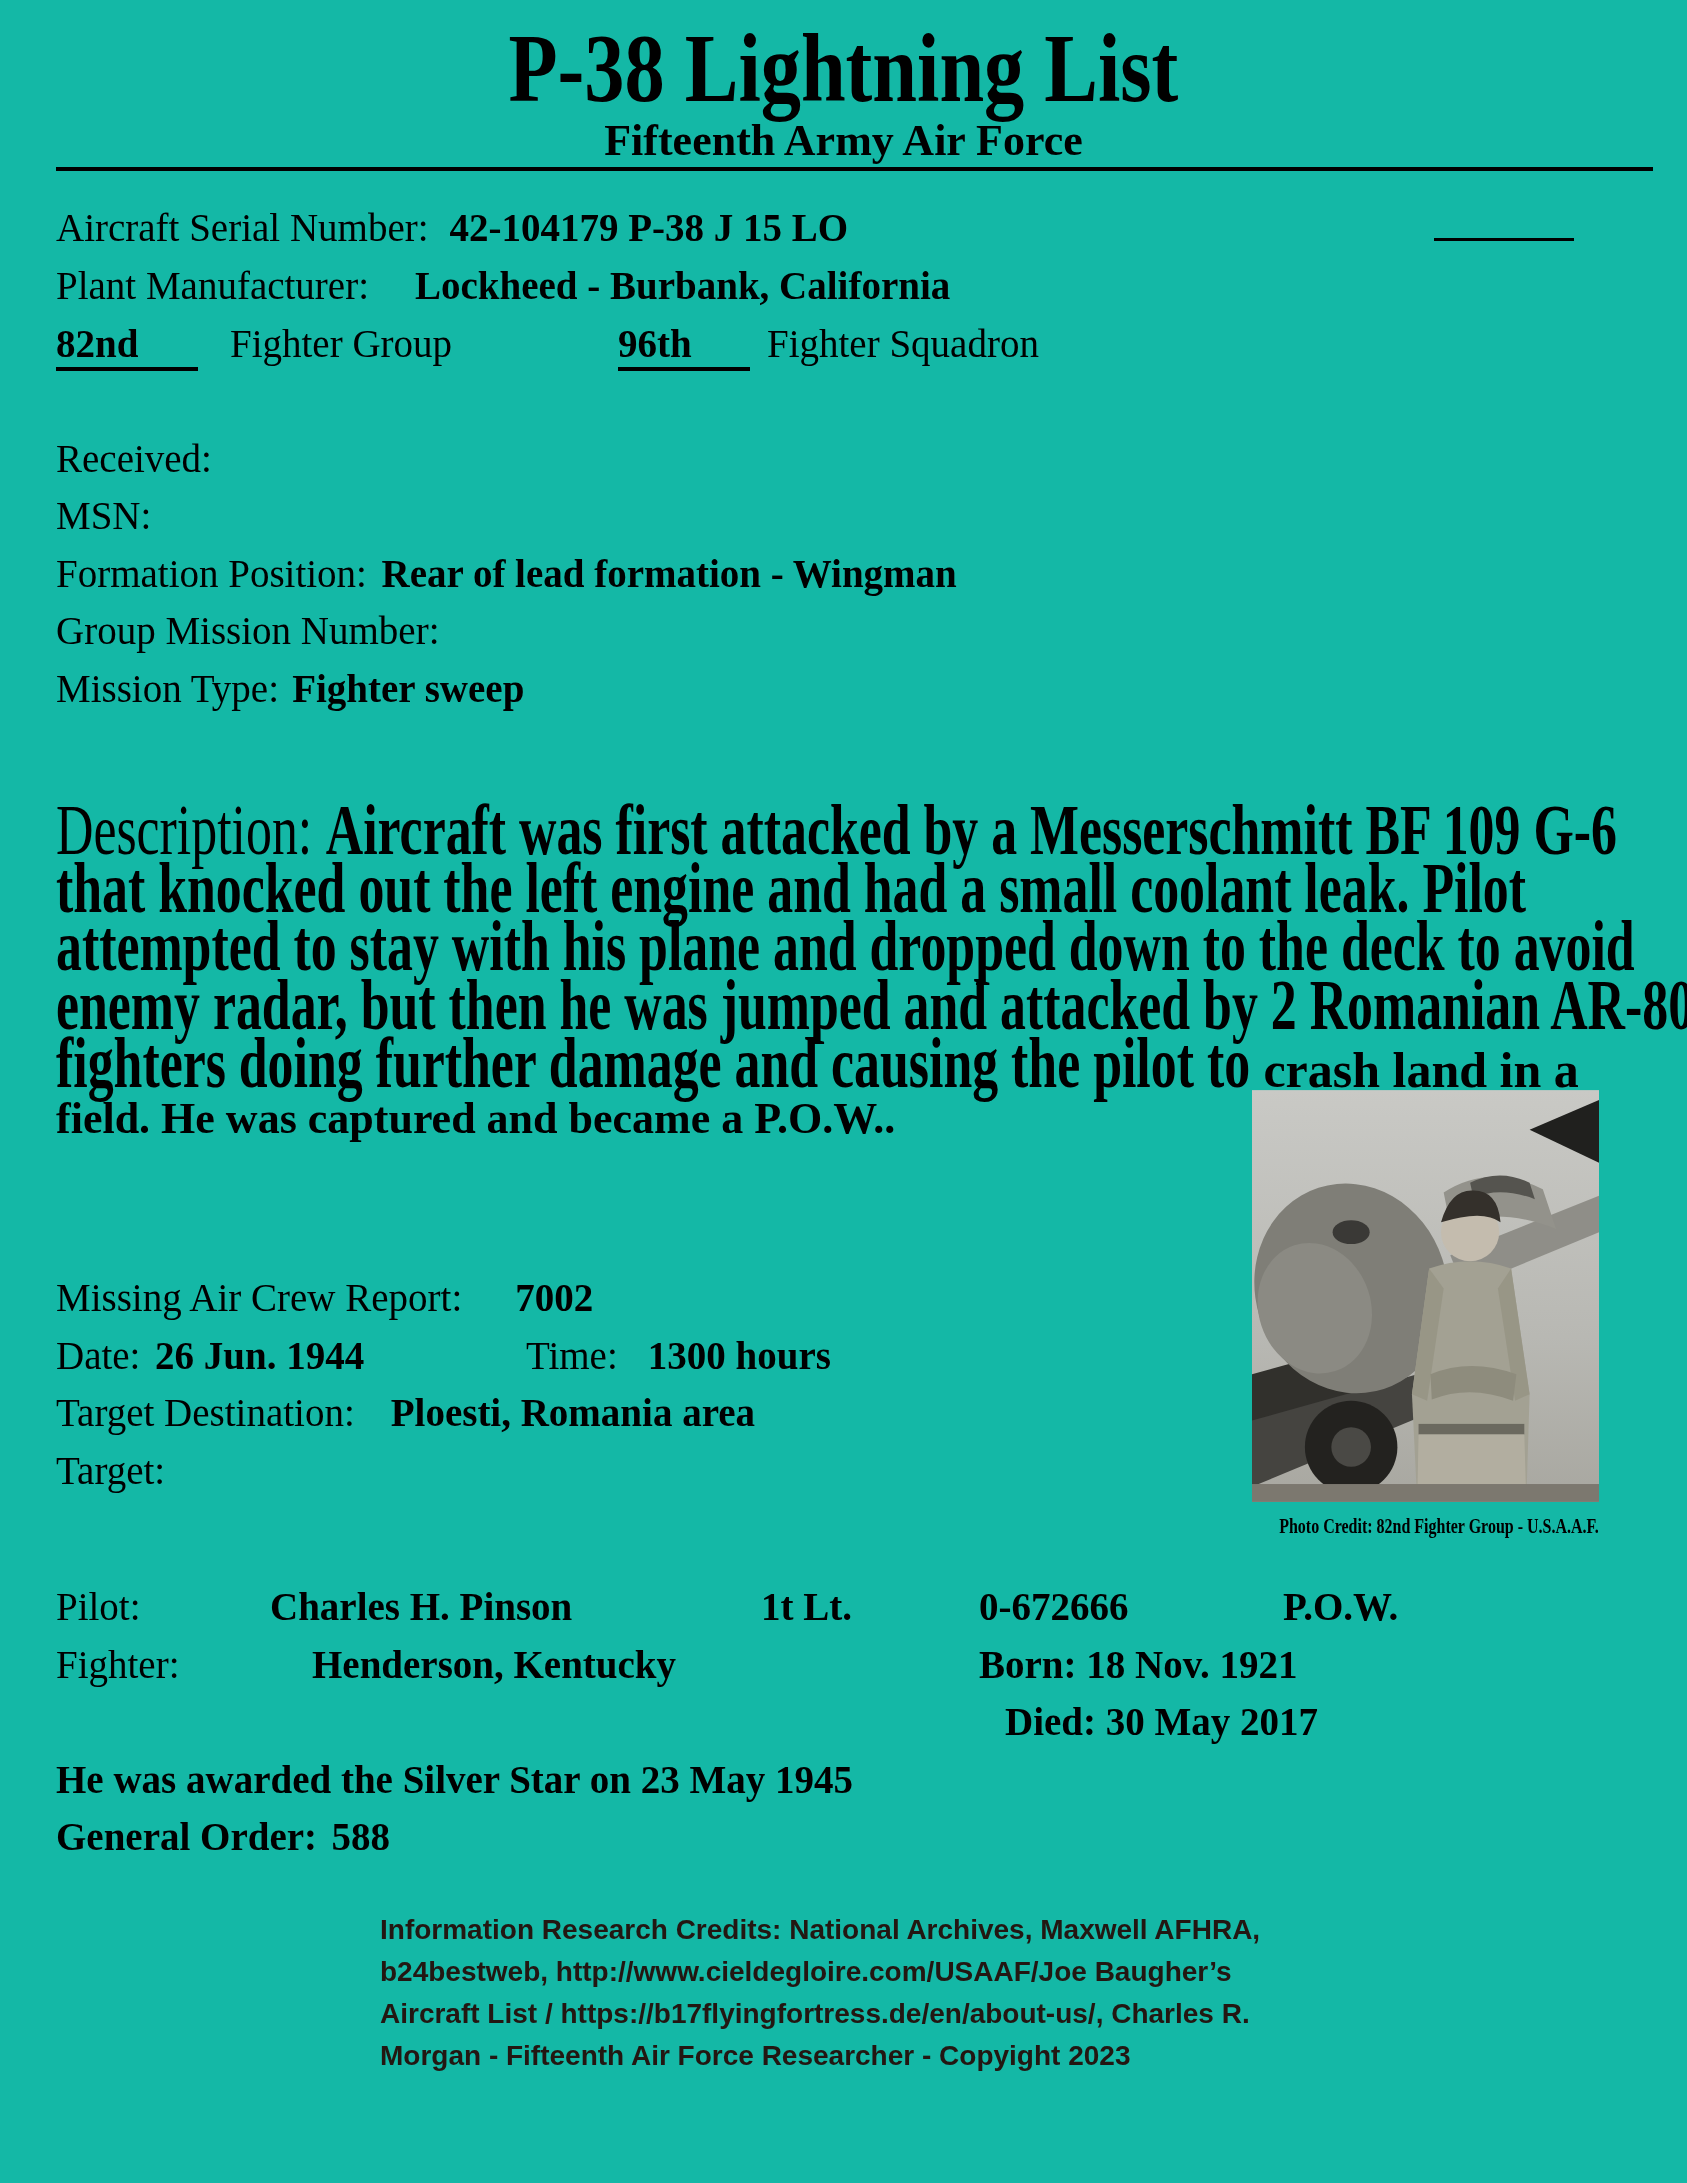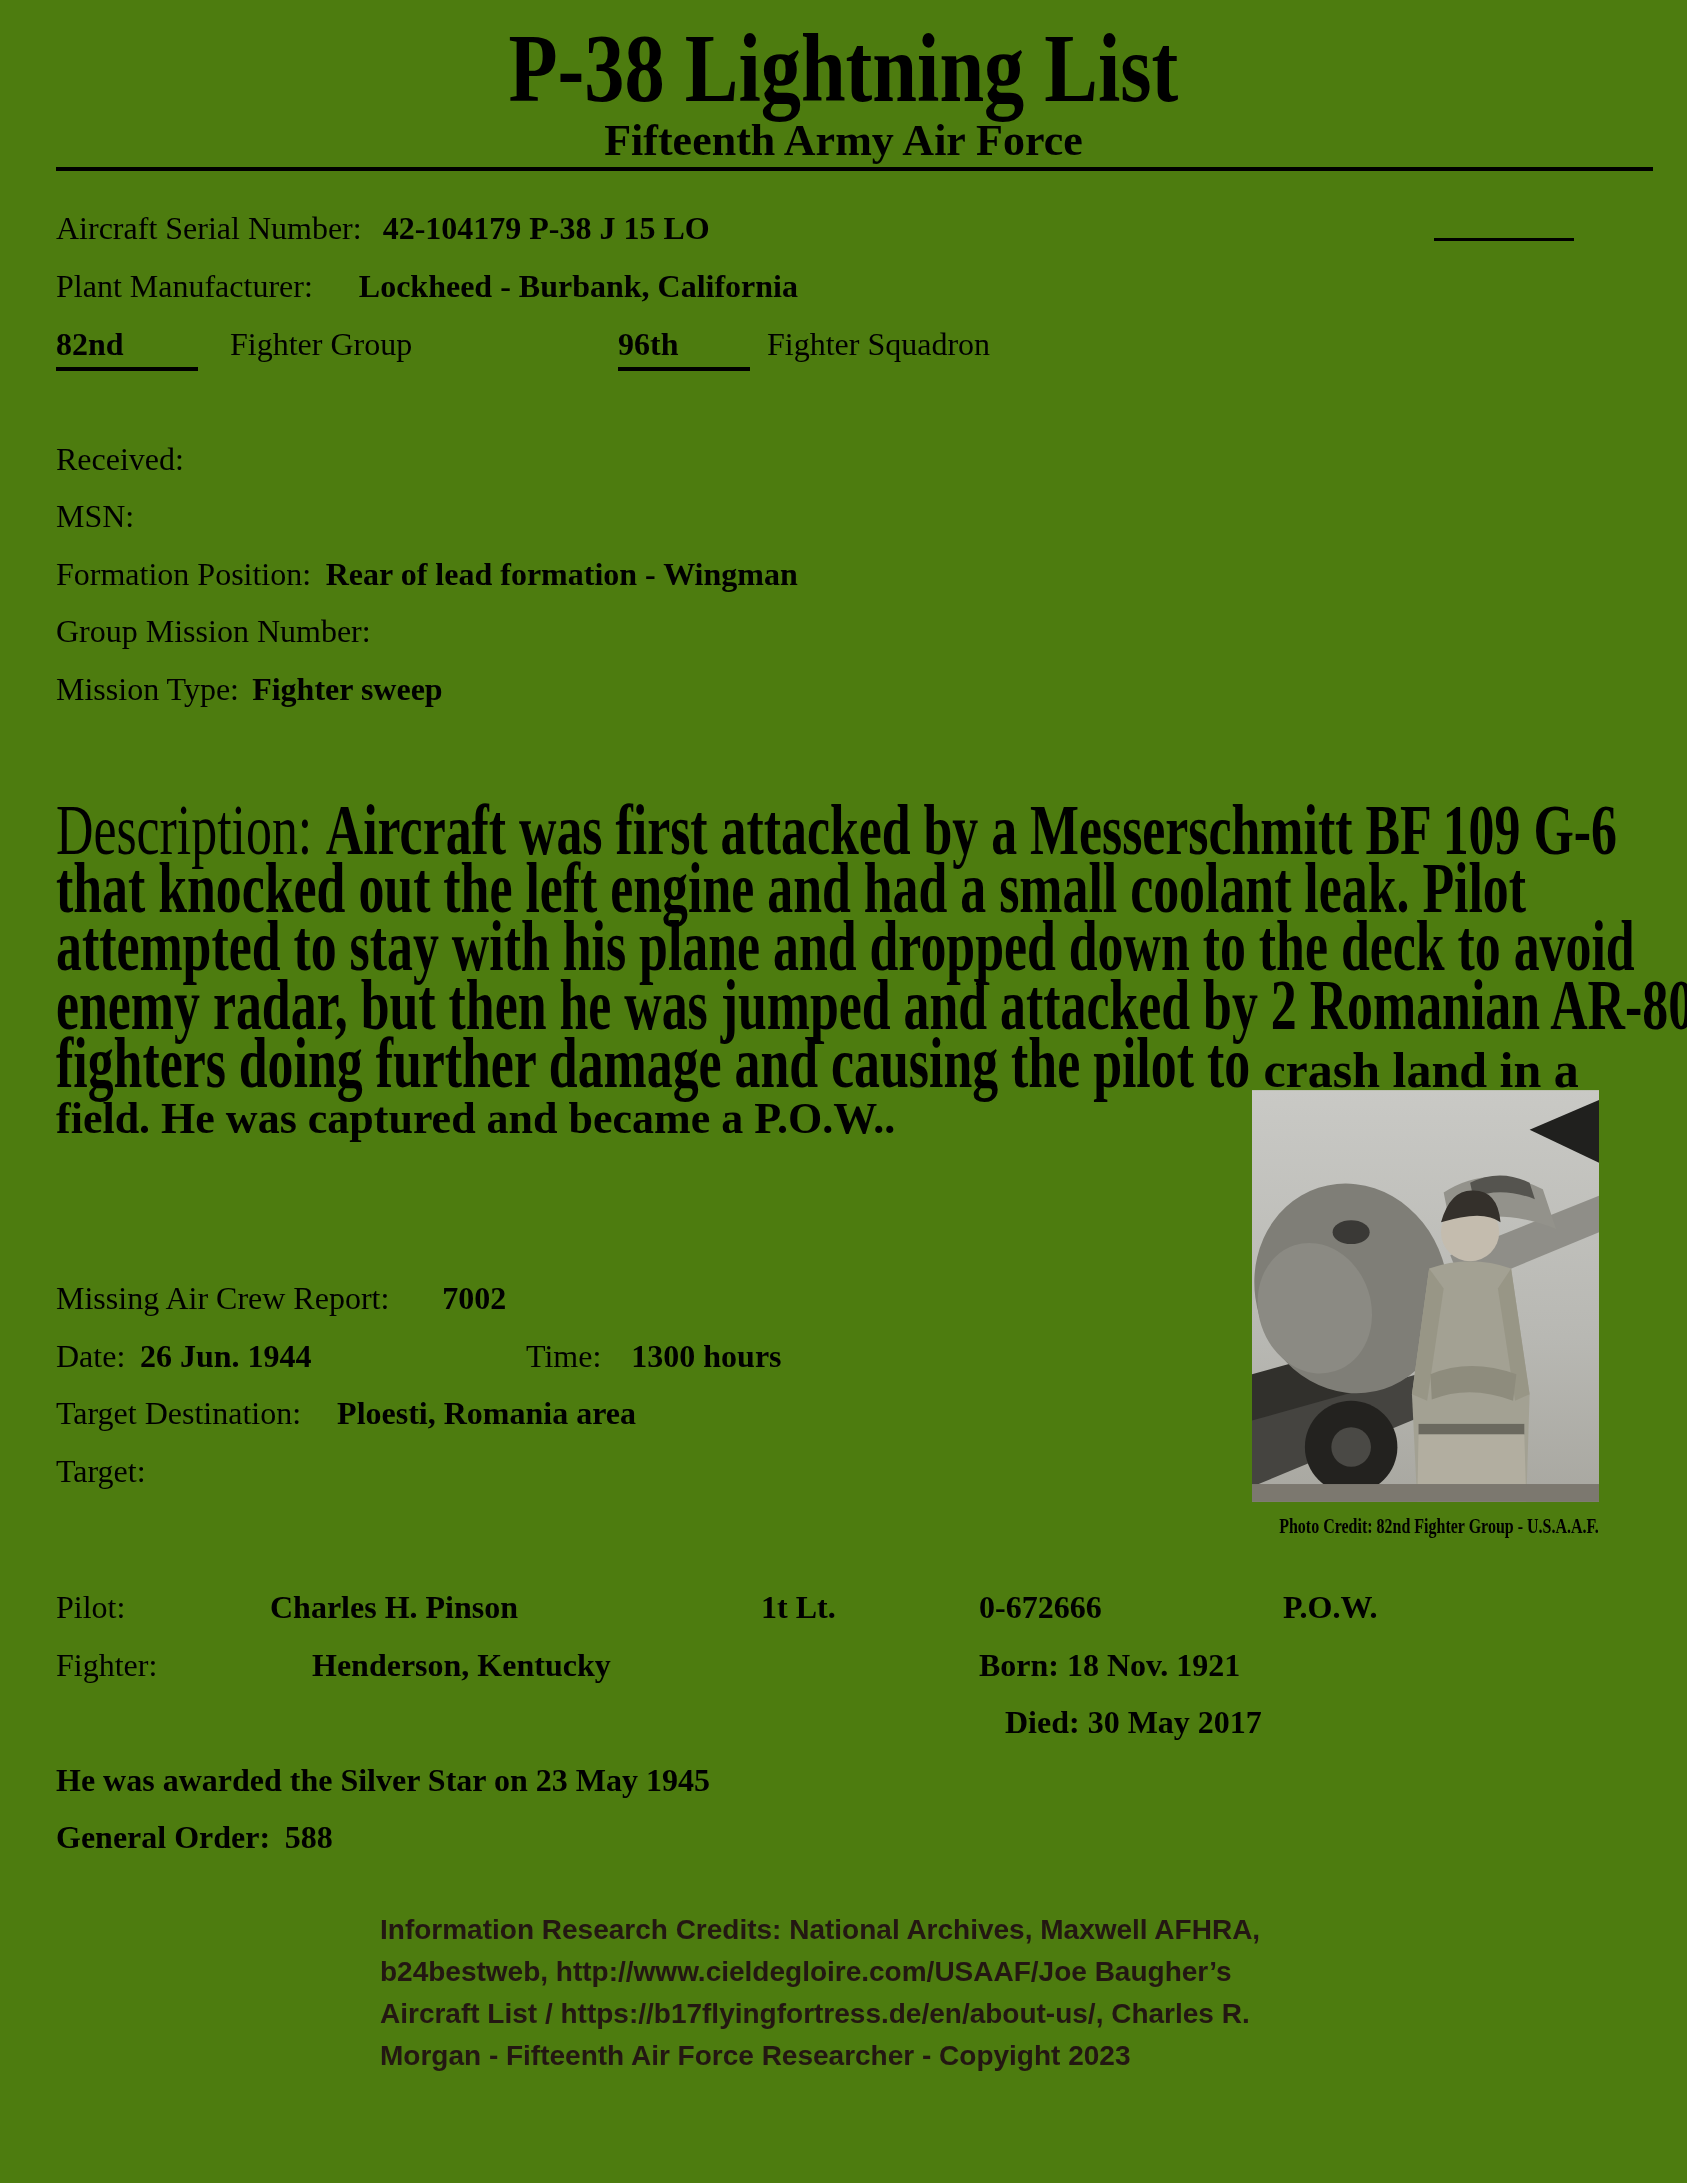--- a/index.html
+++ b/index.html
@@ -1,24 +1,24 @@
 <!DOCTYPE html>
 <html style="font-size:10.6px"><head>
 <meta charset="utf-8">
 <style>
   html,body{margin:0;padding:0;background:#ffffff;}
-  .page{position:relative;width:1687px;height:2183px;background:#4d7c0f;overflow:hidden;
+  .page{position:relative;width:1687px;height:2183px;background:#14b8a6;overflow:hidden;
         font-family:"Liberation Serif",serif;color:#000;}
   .title{position:absolute;top:18.5px;left:0;width:100%;text-align:center;
          font-size:98px;line-height:99px;font-weight:bold;white-space:nowrap;}
   .title-inner{display:inline-block;transform:scaleX(.82);transform-origin:50% 50%;}
   .subtitle{position:absolute;top:118px;left:0;width:100%;text-align:center;
             font-size:44px;line-height:46px;font-weight:bold;}
   .rule{position:absolute;top:167px;left:56px;width:1597px;height:4px;background:#000;}
-  .line{position:absolute;left:56px;white-space:nowrap;font-size:32px;line-height:52px;}
+  .line{position:absolute;left:56px;white-space:nowrap;font-size:39px;line-height:52px;}
   .b{font-weight:bold;}
   .pos{position:absolute;top:0;white-space:nowrap;}
   .uline{display:inline-block;height:49px;border-bottom:4.6px solid #000;}
   .blank-underline{position:absolute;background:#000;height:3.3px;}
   .desc{position:absolute;left:56px;white-space:nowrap;font-size:71px;line-height:73px;
         font-weight:bold;transform:scaleX(.73);transform-origin:0 0;}
   .desc .dlabel{font-weight:normal;}
   .pasted{display:inline-block;font-size:50px;font-weight:bold;
           transform:scaleX(1.37);transform-origin:0 50%;margin-left:18.5px;vertical-align:baseline;}
   .desc-pasted{position:absolute;left:56px;white-space:nowrap;font-size:44px;

